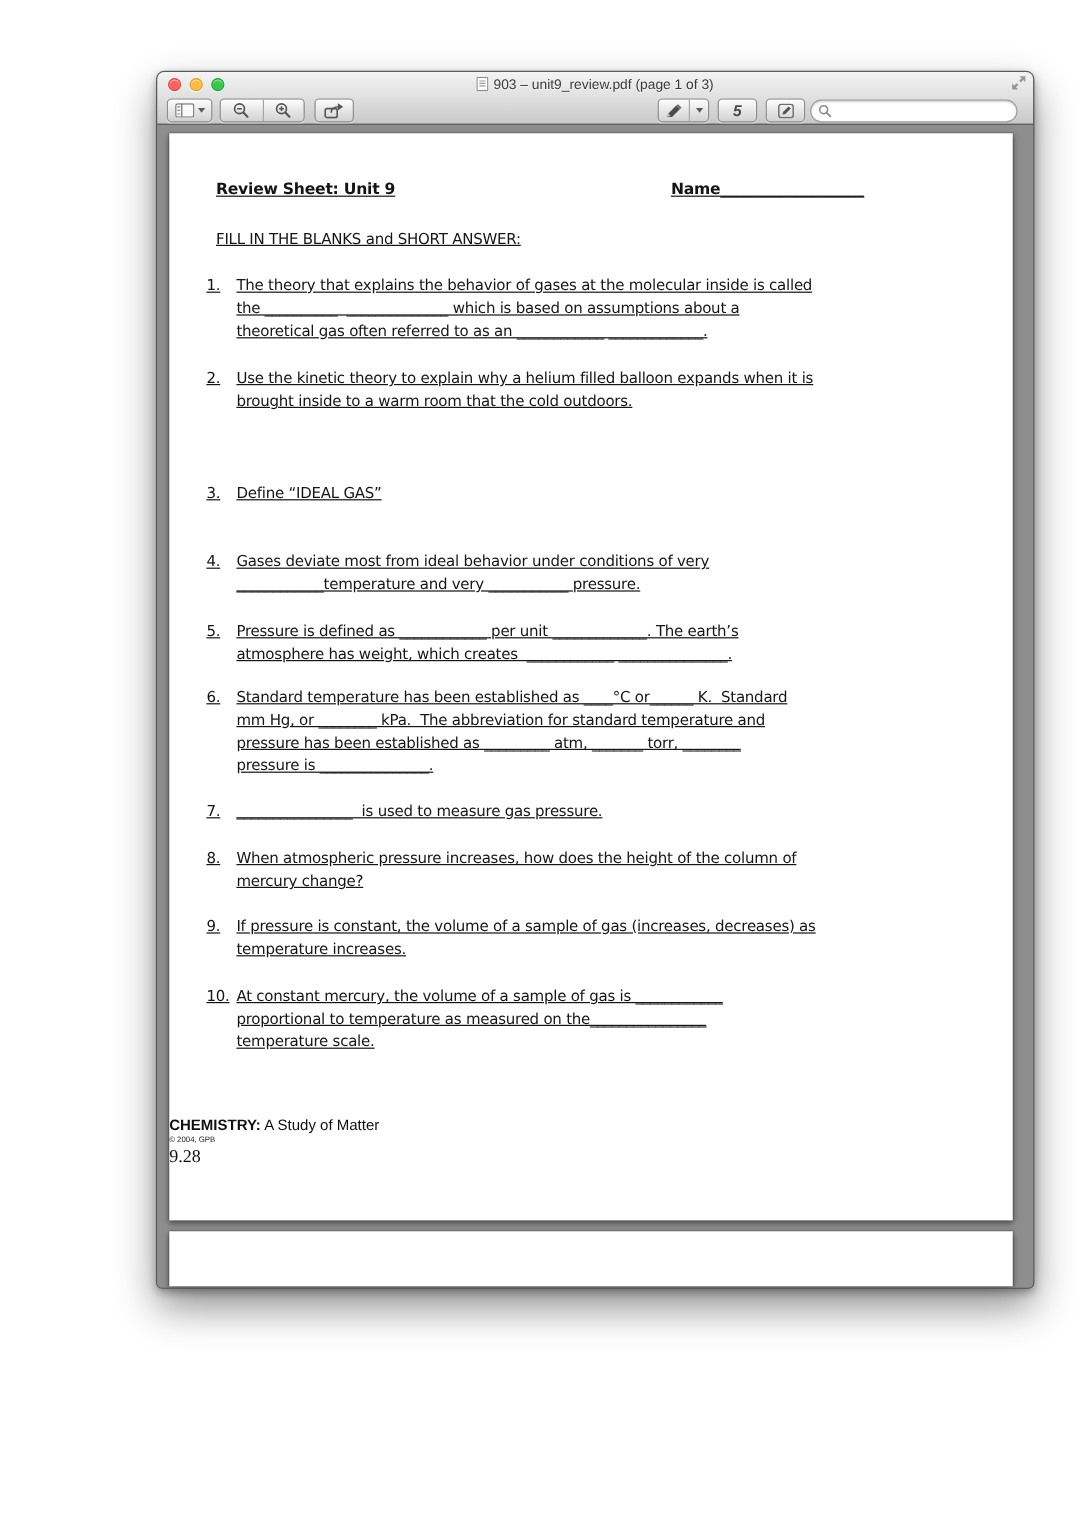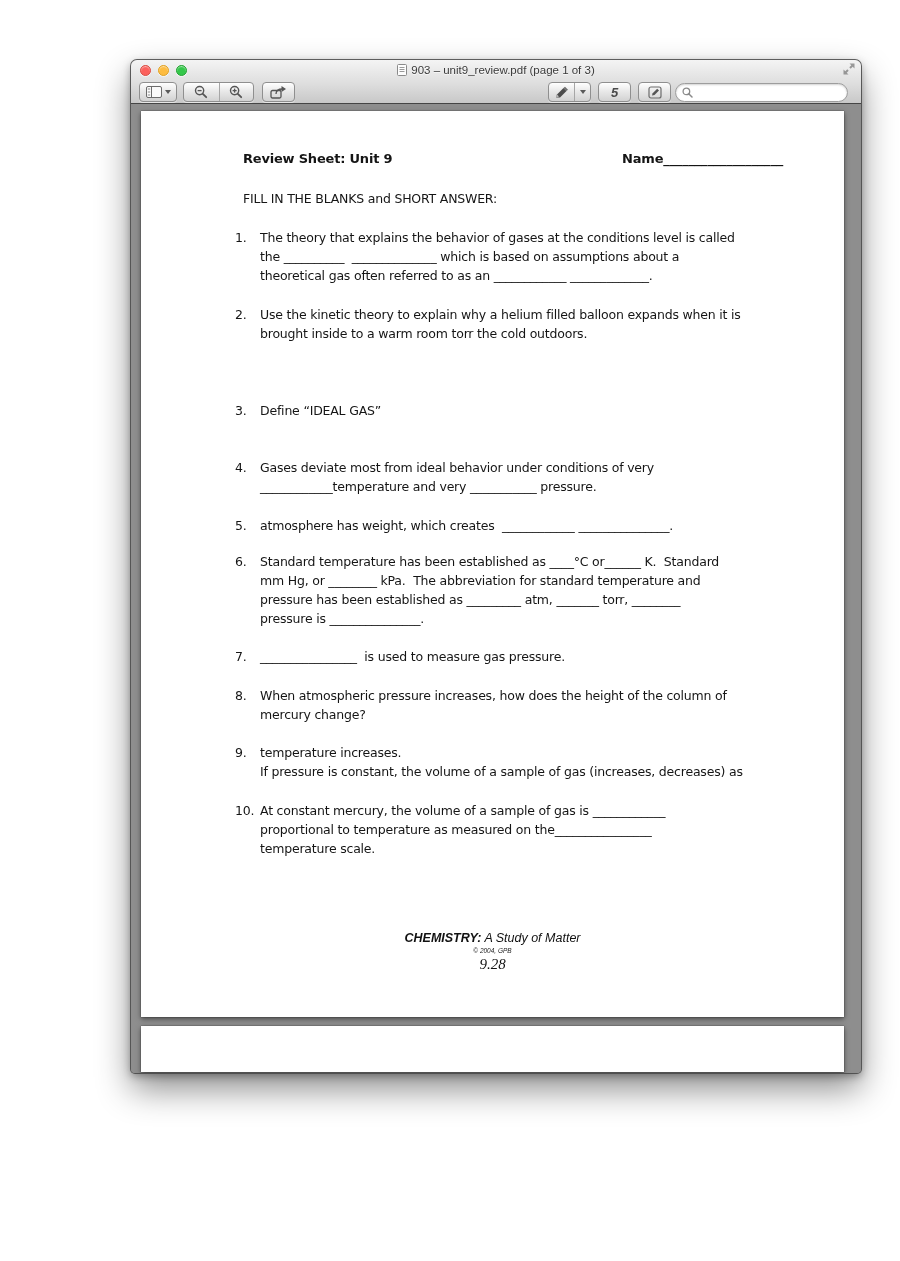--- a/index.html
+++ b/index.html
@@ -75,33 +75,33 @@
   .content { position:absolute; top:45px; left:0; right:0; bottom:0; background:#8e8e8e; border-radius:0 0 4px 4px; overflow:hidden; }
   .page, .page2 {
     position:absolute; left:10px; width:703px; background:#ffffff;
     box-shadow: 0 0 1px rgba(0,0,0,.65), 0 2px 5px rgba(0,0,0,.5);
   }
   .page  { top:6px; height:906px; }
   .page2 { top:921px; height:46px; }
 
   
   .doc {
-    position:absolute; inset:0; padding:38px 0 0 94px;
+    position:absolute; inset:0; padding:38px 0 0 31px;
     font-family:"DejaVu Sans", sans-serif; color:#151515;
-    font-size:12.5px; line-height:19px; letter-spacing:-0.2px;
+    font-size:12.5px; line-height:19px; letter-spacing:-0.2px;text-decoration:underline;
   }
   .doc-header { display:flex; justify-content:space-between; margin-left:8px; width:540px; font-weight:bold; font-size:13px; }
   .section-heading { margin-top:21px; margin-left:8px; margin-bottom:20px; }
   .q { display:flex; }
   .qnum { width:25px; flex-shrink:0; }
   .qtext div { white-space:pre; }
   .mb17 { margin-bottom:17px; } .mb19 { margin-bottom:19px; } .mb20 { margin-bottom:20px; }
   .mb38 { margin-bottom:38px; } .mb58 { margin-bottom:58px; }
 
-  .footer { position:absolute; left:0; right:0; top:820px; text-align:center; color:#111; letter-spacing:0;font-style:italic; }
+  .footer { position:absolute; left:0; right:0; top:820px; color:#111; letter-spacing:0; }
   .footer-title { font-size:12.5px; font-family:"Liberation Sans", sans-serif; }
   .footer-title .bold { font-weight:bold; }
   .footer-copy { font-size:6.5px; margin-top:2px; color:#222; }
   .footer-page { font-size:15px; font-family:"Liberation Serif", serif; margin-top:2px; }
 
   svg { display:block; }
 </style>
 </head>
 <body>
 
@@ -224,31 +224,31 @@
         <div class="doc-header">
           <span>Review Sheet: Unit 9</span>
           <span>Name___________________</span>
         </div>
 
         <div class="section-heading">FILL IN THE BLANKS and SHORT ANSWER:</div>
 
         <div class="q mb20">
           <span class="qnum">1.</span>
           <div class="qtext">
-            <div>The theory that explains the behavior of gases at the conditions level is called</div>
+            <div>The theory that explains the behavior of gases at the molecular inside is called</div>
             <div>the __________  ______________ which is based on assumptions about a</div>
             <div>theoretical gas often referred to as an ____________ _____________.</div>
           </div>
         </div>
 
         <div class="q mb58">
           <span class="qnum">2.</span>
           <div class="qtext">
             <div>Use the kinetic theory to explain why a helium filled balloon expands when it is</div>
-            <div>brought inside to a warm room torr the cold outdoors.</div>
+            <div>brought inside to a warm room that the cold outdoors.</div>
           </div>
         </div>
 
         <div class="q mb38">
           <span class="qnum">3.</span>
           <div class="qtext">
             <div>Define “IDEAL GAS”</div>
           </div>
         </div>
 
@@ -256,20 +256,21 @@
           <span class="qnum">4.</span>
           <div class="qtext">
             <div>Gases deviate most from ideal behavior under conditions of very</div>
             <div>____________temperature and very ___________ pressure.</div>
           </div>
         </div>
 
         <div class="q mb17">
           <span class="qnum">5.</span>
           <div class="qtext">
+            <div>Pressure is defined as ____________ per unit _____________. The earth’s</div>
             <div>atmosphere has weight, which creates  ____________ _______________.</div>
           </div>
         </div>
 
         <div class="q mb19">
           <span class="qnum">6.</span>
           <div class="qtext">
             <div>Standard temperature has been established as ____°C or______ K.  Standard</div>
             <div>mm Hg, or ________ kPa.  The abbreviation for standard temperature and</div>
             <div>pressure has been established as _________ atm, _______ torr, ________</div>
@@ -288,22 +289,22 @@
           <span class="qnum">8.</span>
           <div class="qtext">
             <div>When atmospheric pressure increases, how does the height of the column of</div>
             <div>mercury change?</div>
           </div>
         </div>
 
         <div class="q mb20">
           <span class="qnum">9.</span>
           <div class="qtext">
+            <div>If pressure is constant, the volume of a sample of gas (increases, decreases) as</div>
             <div>temperature increases.</div>
-            <div>If pressure is constant, the volume of a sample of gas (increases, decreases) as</div>
           </div>
         </div>
 
         <div class="q">
           <span class="qnum">10.</span>
           <div class="qtext">
             <div>At constant mercury, the volume of a sample of gas is ____________</div>
             <div>proportional to temperature as measured on the________________</div>
             <div>temperature scale.</div>
           </div>

